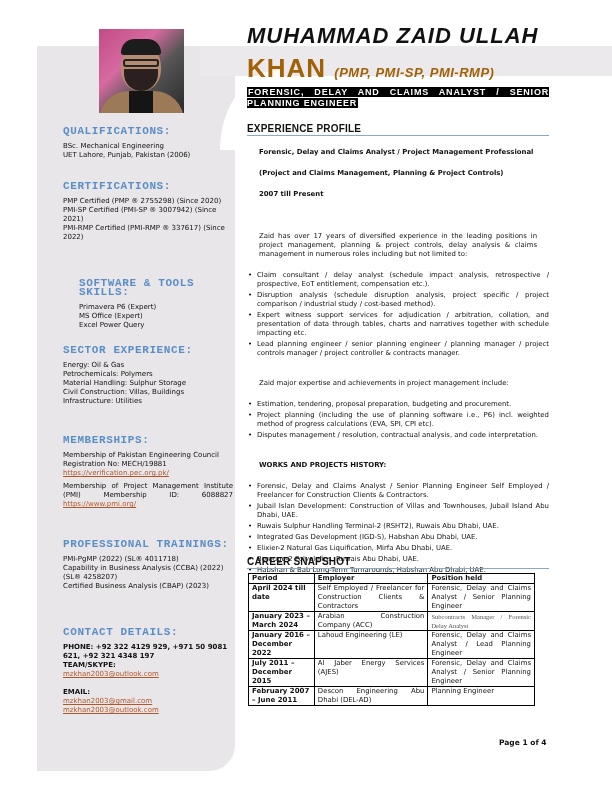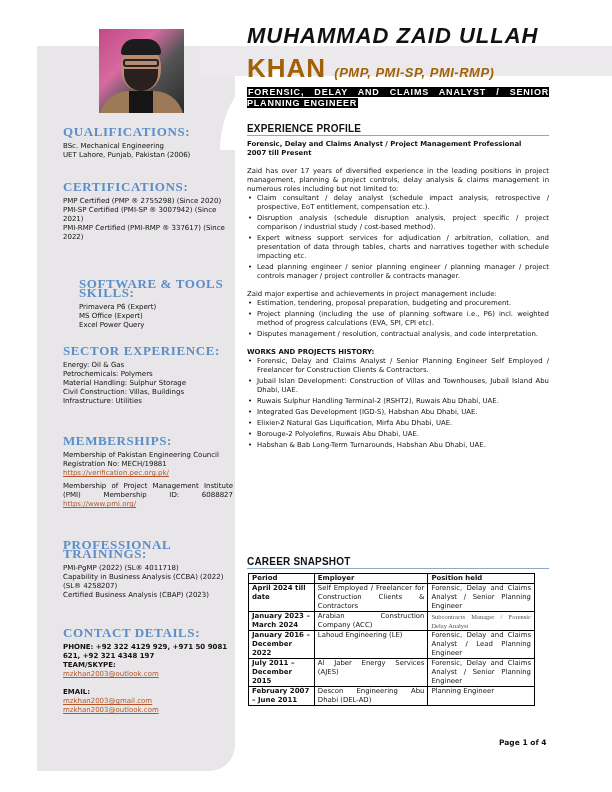--- a/index.html
+++ b/index.html
@@ -43,21 +43,21 @@
     position: absolute; left: 0; top: 62px; width: 85px; height: 30px;
     background: #9c7a58; border-radius: 30px 30px 0 0;
   }
   .photo .shirt {
     position: absolute; left: 30px; top: 62px; width: 24px; height: 30px;
     background: #151515;
   }
 
   .side { position: absolute; left: 63px; width: 170px; font-size: 7px; line-height: 9px; color: #111; }
   .side h3 {
-    font-family: Liberation Serif, serif; font-weight: bold; font-size: 13px;
+    font-family: Liberation Mono, monospace; font-weight: bold; font-size: 11px;
     color: #5b8ec9; letter-spacing: 0.6px; margin-bottom: 6px;
   }
   .side p { margin: 0; }
   .side .gap { height: 4px; }
   .side a { color: #b4562a; text-decoration: underline; }
   .side .bold { font-weight: bold; }
 
   .name {
     position: absolute; left: 247px; top: 22px; width: 360px;
     font-family: "Liberation Sans", sans-serif; font-style: italic; font-weight: bold;
@@ -74,21 +74,21 @@
     font-family: "Liberation Sans", sans-serif; font-weight: bold; font-size: 9px;
     line-height: 11px; letter-spacing: 0.8px; color: #fff; text-align: justify;
   }
   .title-bar span { background: #000; padding: 0 1px; }
 
   .main { position: absolute; left: 247px; width: 302px; font-size: 6.9px; line-height: 9px; color: #111; }
   .main h2 {
     font-family: "Liberation Sans", sans-serif; font-weight: bold; font-size: 10px;
     letter-spacing: 0.2px; padding-bottom: 2px; border-bottom: 1px solid #8aa8c8; margin-bottom: 4px;
   }
-  .main p { margin: 0; }
+  .main p { margin: 12px; }
   .main .justify { text-align: justify; }
   .main ul { list-style: none; margin: 0; }
   .main li { position: relative; padding-left: 10px; text-align: justify; margin-bottom: 2px; }
   .main li::before { content: "•"; position: absolute; left: 1px; top: 0; }
   .main .boldish { font-weight: bold; }
 
   table.snap {
     border-collapse: collapse; width: 287px; font-size: 6.9px; line-height: 9px; margin-left: 1px;
   }
   table.snap td { border: 1px solid #000; vertical-align: top; padding: 0 3px; }
@@ -184,20 +184,21 @@
   <p><a>mzkhan2003@outlook.com</a></p>
   <div class="gap" style="height:9px;"></div>
   <p class="bold">EMAIL:</p>
   <p><a>mzkhan2003@gmail.com</a></p>
   <p><a>mzkhan2003@outlook.com</a></p>
 </div>
 
 <div class="main" style="top:124px;">
   <h2>EXPERIENCE PROFILE</h2>
   <p class="boldish">Forensic, Delay and Claims Analyst / Project Management Professional</p>
+  <p class="boldish">(Project and Claims Management, Planning &amp; Project Controls)</p>
   <p class="boldish">2007 till Present</p>
   <div style="height:9px;"></div>
   <p class="justify">Zaid has over 17 years of diversified experience in the leading positions in project management, planning &amp; project controls, delay analysis &amp; claims management in numerous roles including but not limited to:</p>
   <ul>
     <li>Claim consultant / delay analyst (schedule impact analysis, retrospective / prospective, EoT entitlement, compensation etc.).</li>
     <li>Disruption analysis (schedule disruption analysis, project specific / project comparison / industrial study / cost-based method).</li>
     <li>Expert witness support services for adjudication / arbitration, collation, and presentation of data through tables, charts and narratives together with schedule impacting etc.</li>
     <li>Lead planning engineer / senior planning engineer / planning manager / project controls manager / project controller &amp; contracts manager.</li>
   </ul>
   <div style="height:7px;"></div>

